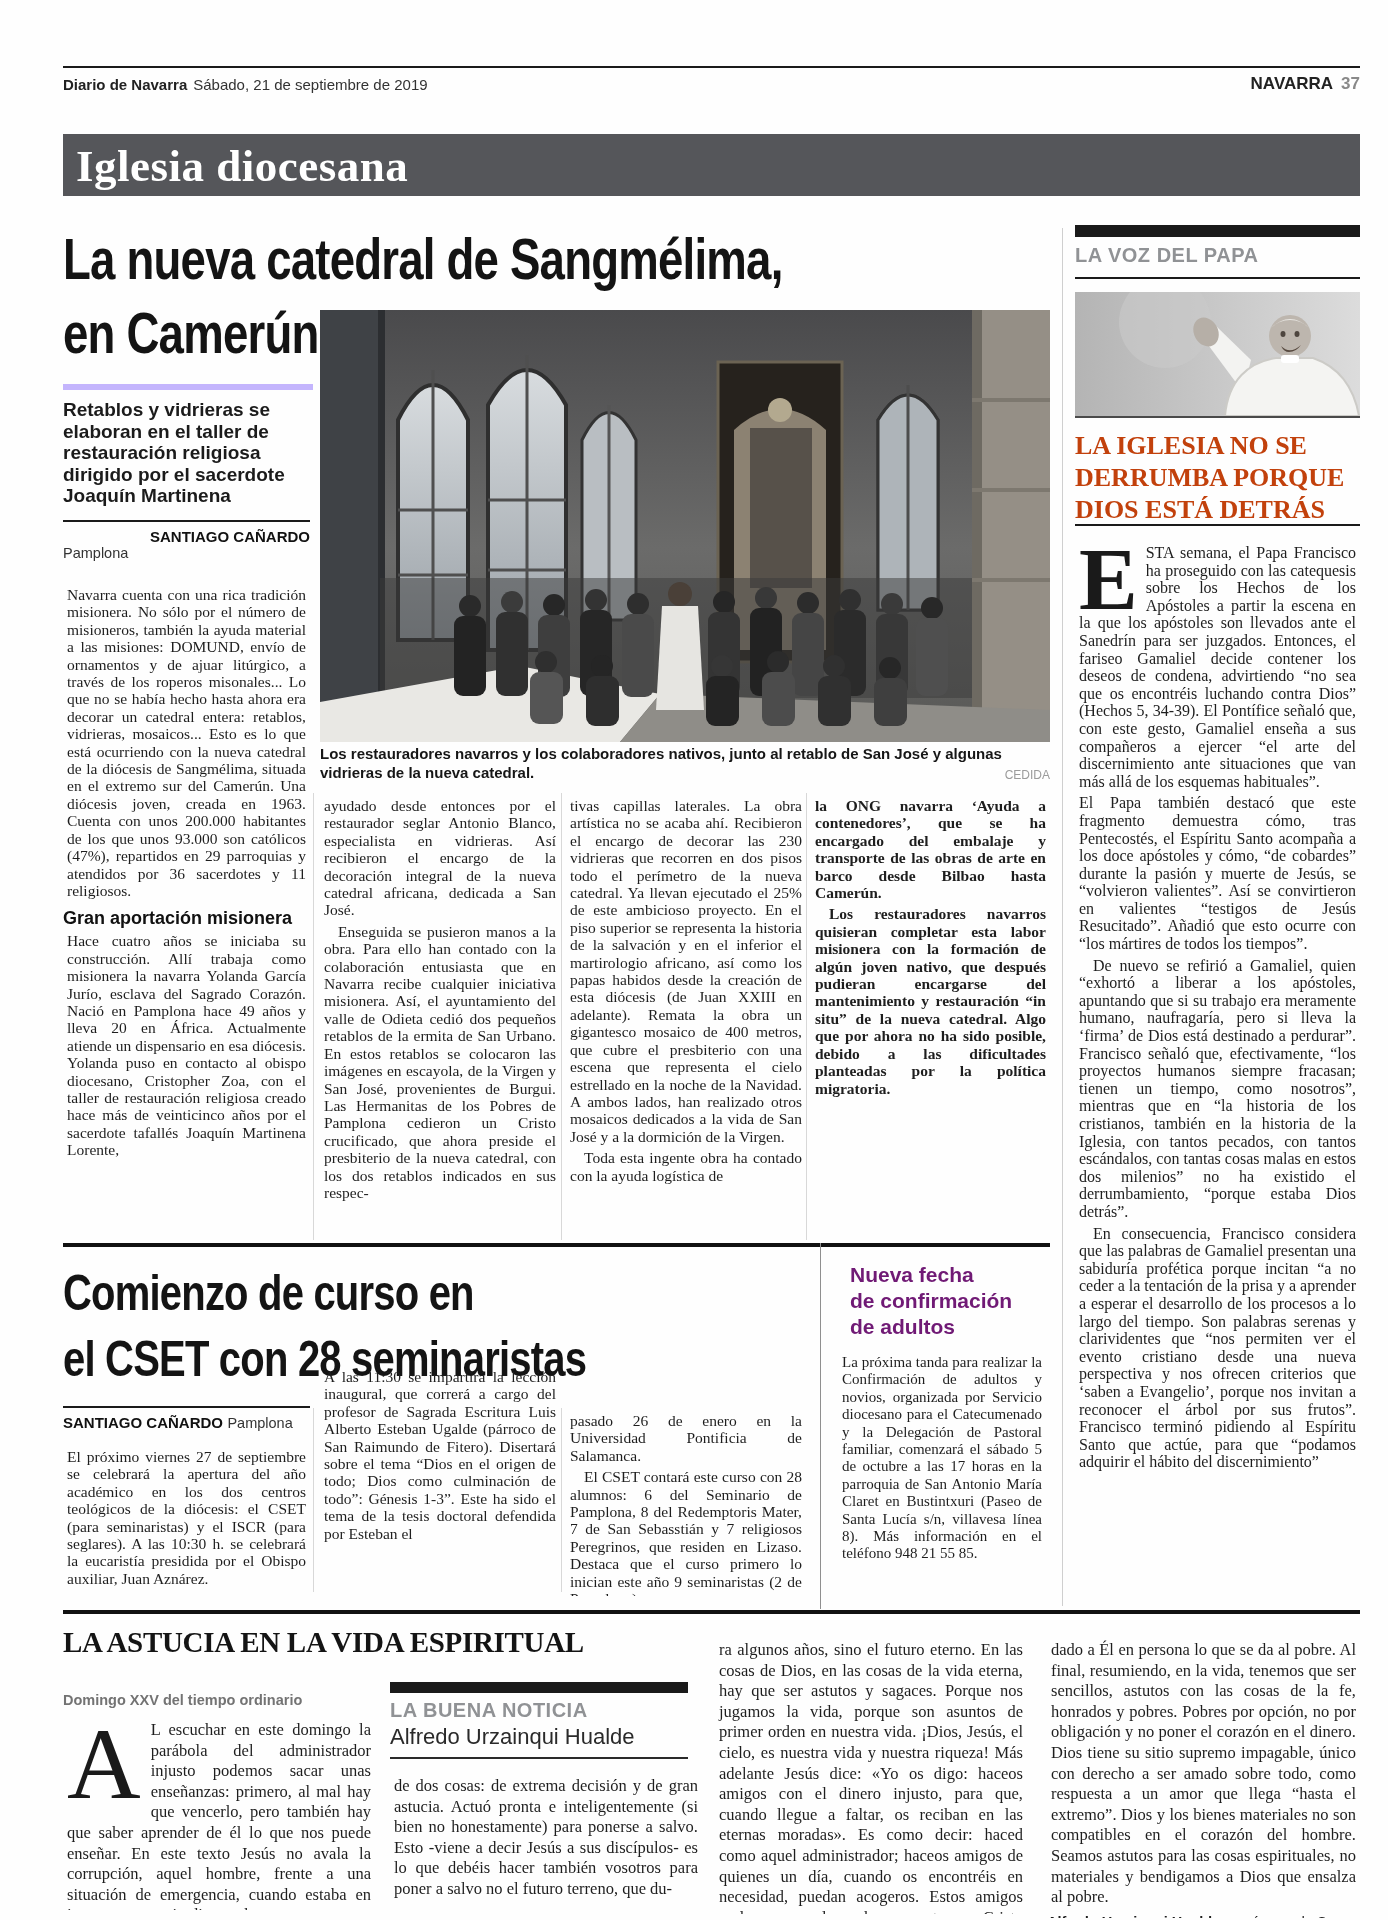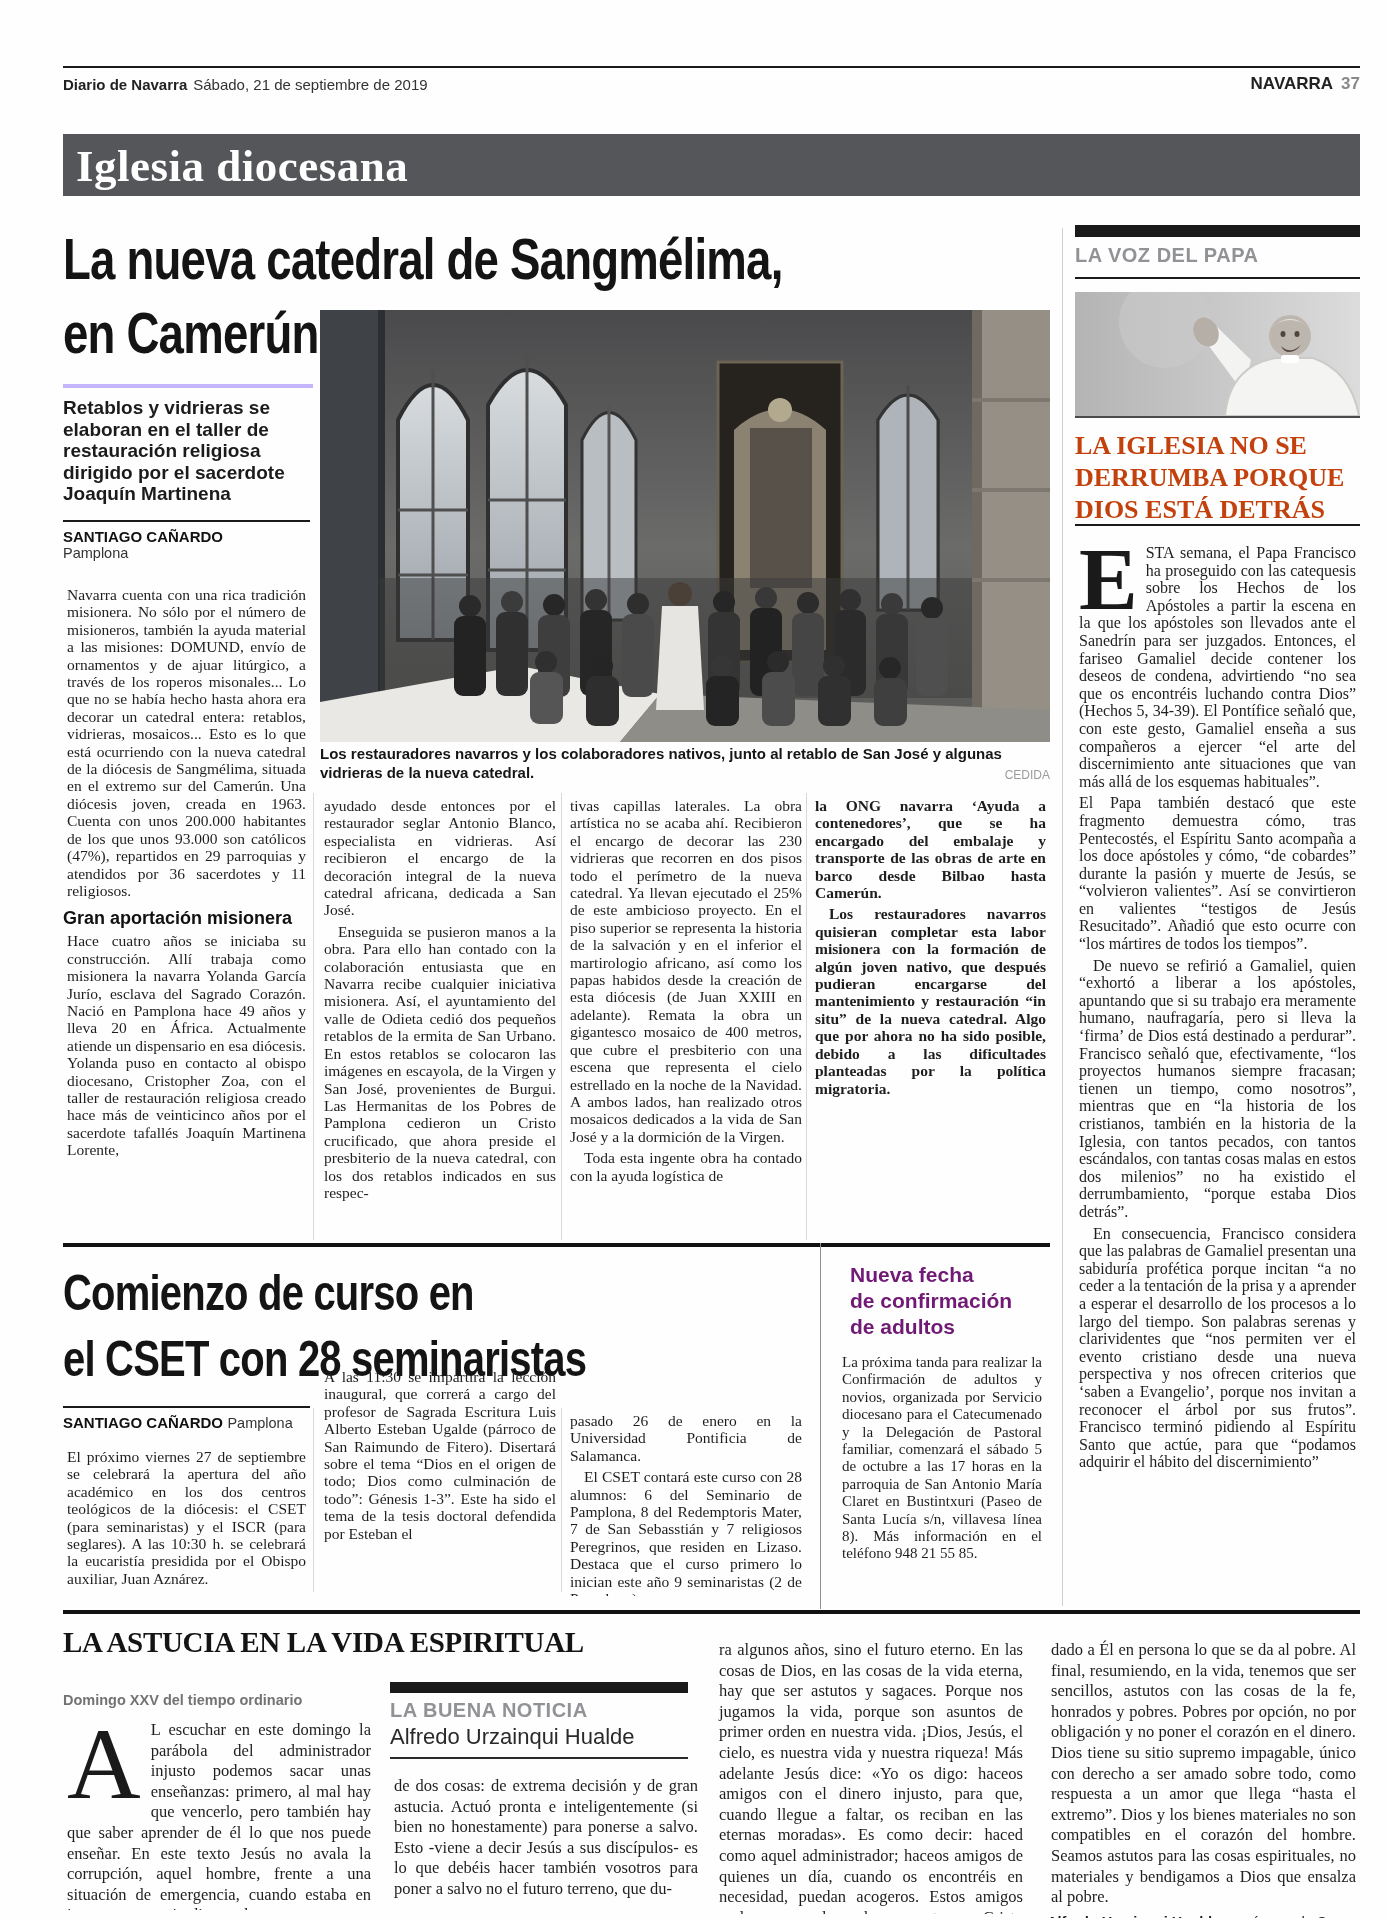--- a/index.html
+++ b/index.html
@@ -16,24 +16,24 @@
   
   .banner{position:absolute;left:63px;top:134px;width:1297px;height:62px;background:#55565a;}
   .banner span{display:block;padding:4px 0 0 13px;font-family:"Liberation Serif",serif;font-weight:700;
                font-size:45px;line-height:56px;color:#ffffff;letter-spacing:0.5px;}
   
   .display{position:absolute;font-family:"Liberation Sans",sans-serif;font-weight:700;color:#141414;
            letter-spacing:-1px;transform:scaleX(.8);transform-origin:0 0;white-space:nowrap;}
   .display-main{font-size:57px;line-height:74px;}
   .display-cset{font-size:50px;line-height:66px;}
   
-  .standfirst{position:absolute;border-top:4px solid #c4b5fd;padding-top:9px;
+  .standfirst{position:absolute;border-top:6px solid #c4b5fd;padding-top:9px;
               font-family:"Liberation Sans",sans-serif;font-weight:700;font-size:19px;line-height:21.5px;color:#1b1b1b;}
   .byline{position:absolute;border-top:2px solid #1a1a1a;padding-top:6px;font-family:"Liberation Sans",sans-serif;}
-  .byline .auth{font-weight:700;font-size:15px;color:#111;}
+  .byline .auth{font-weight:700;font-size:15px;color:#111;text-align:right;}
   .byline .place{font-size:14.5px;color:#333;}
   
   .bt{position:absolute;font-size:15.5px;line-height:17.4px;text-align:justify;overflow:hidden;color:#1e1e1e;}
   .bt p{margin:4px;}
   .bt p + p{text-indent:14px;}
   .crosshead{font-family:"Liberation Sans",sans-serif;font-weight:700;font-size:18px;line-height:20px;
              margin:9px 0 3px 0;text-indent:0;color:#111;}
   
   .caption{position:absolute;font-family:"Liberation Sans",sans-serif;font-weight:700;
            font-size:15px;line-height:19px;color:#161616;}

